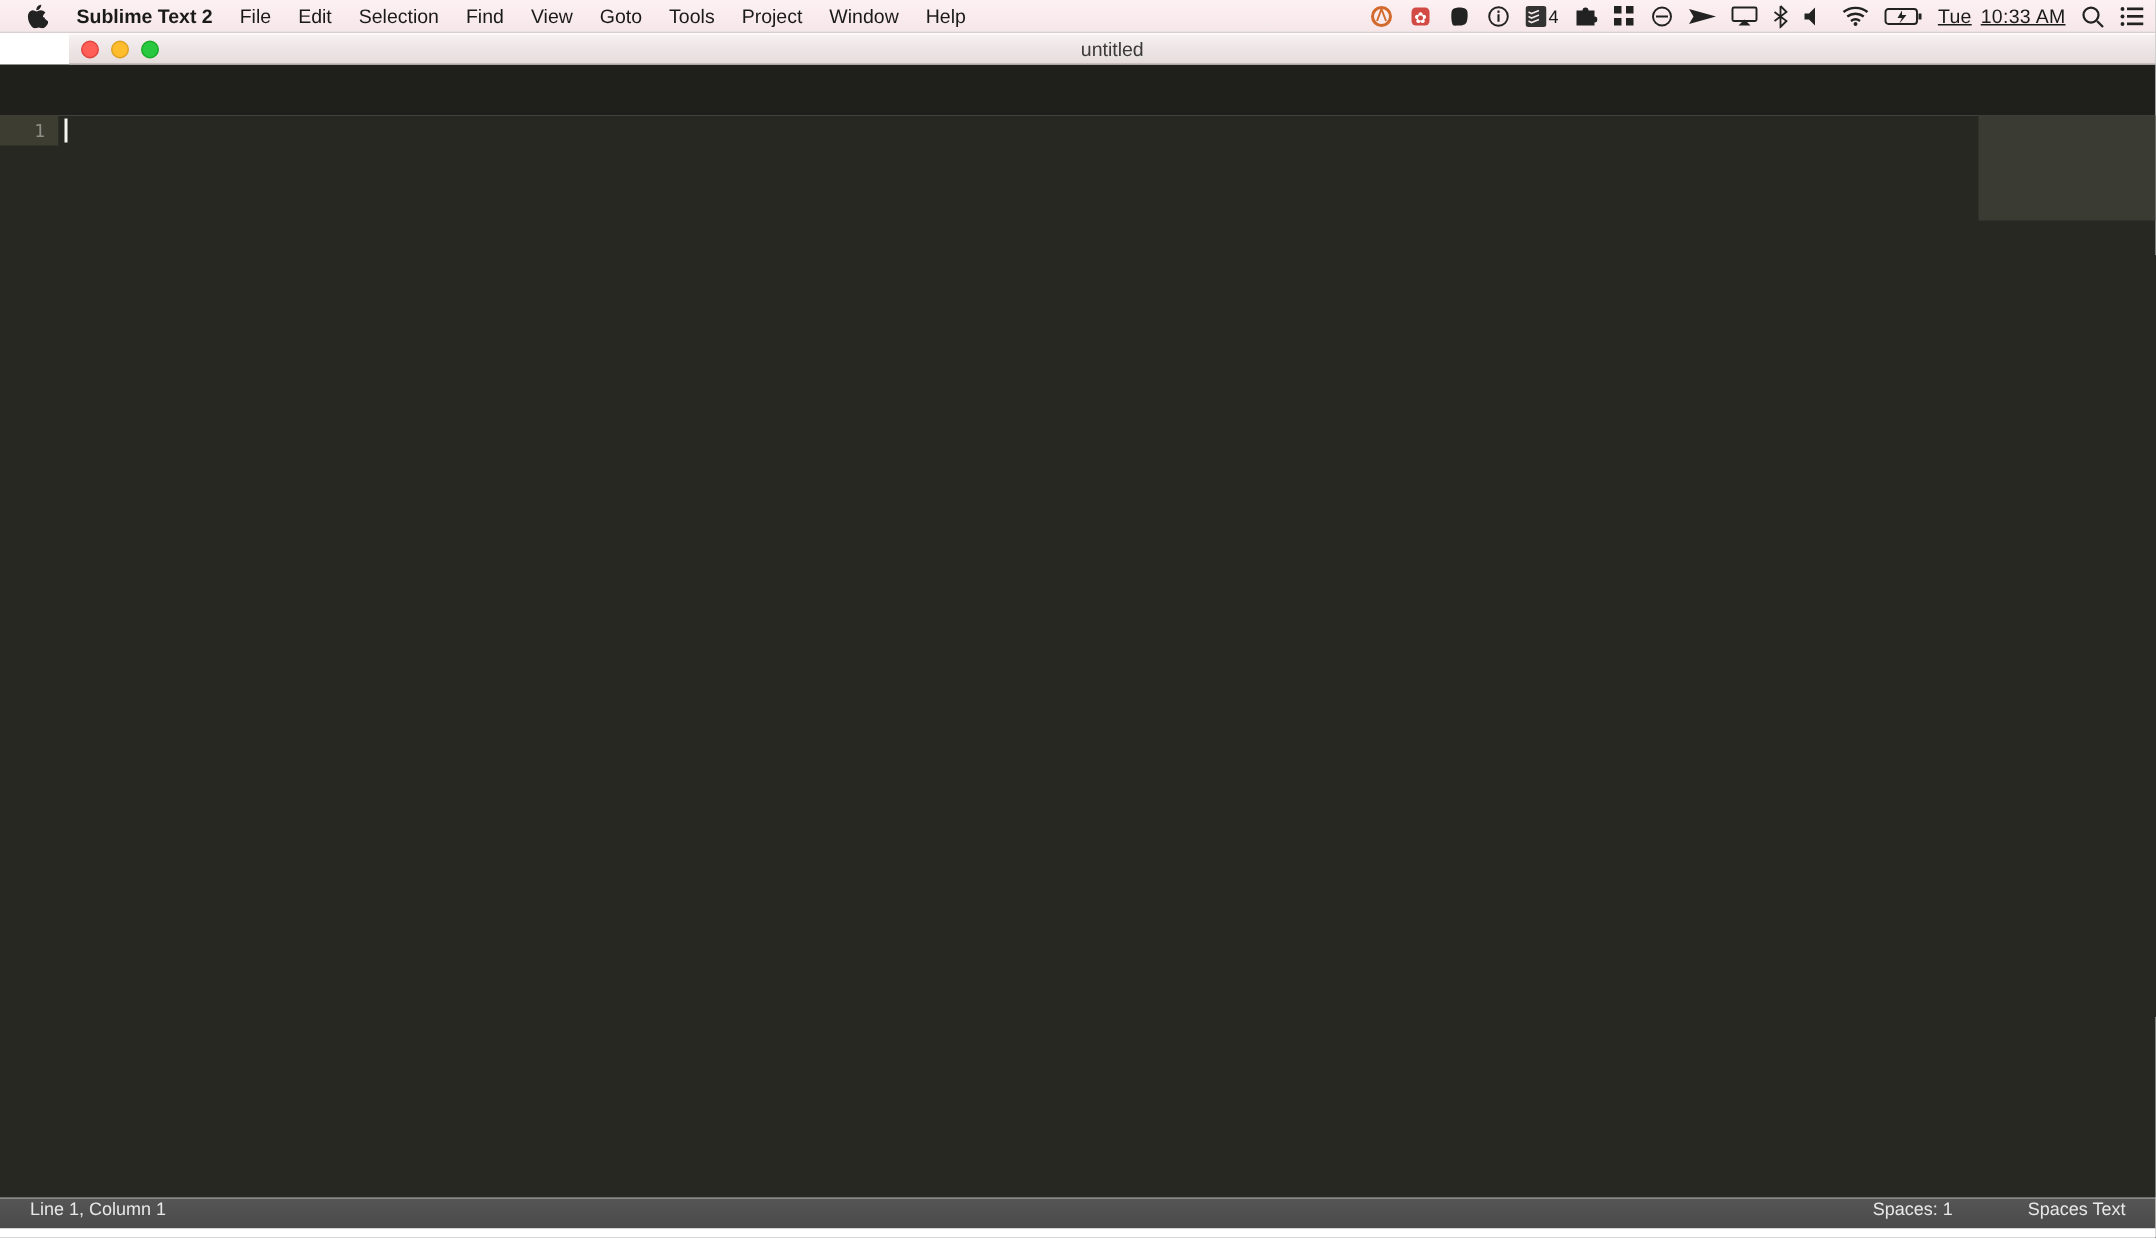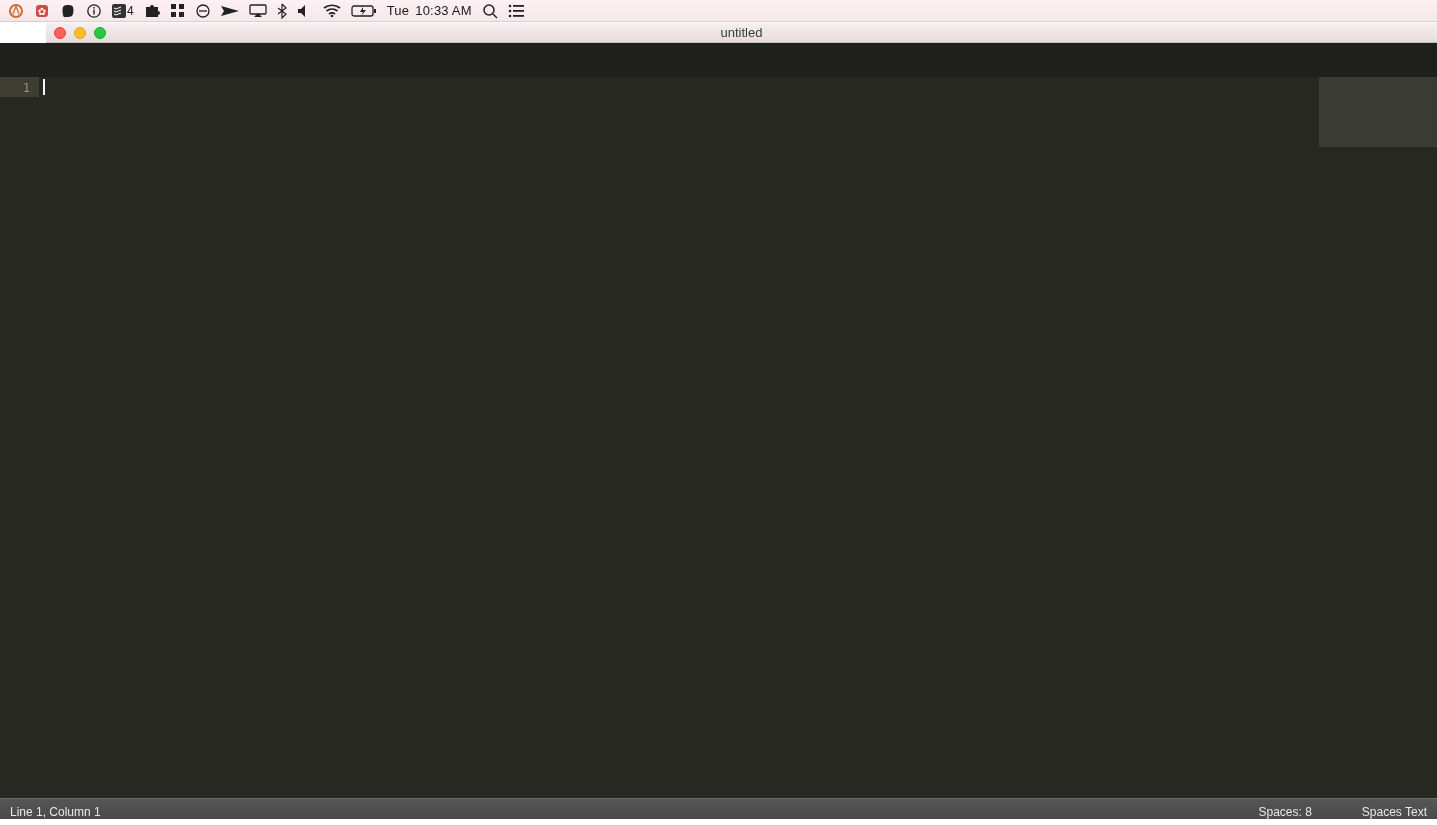--- a/index.html
+++ b/index.html
@@ -13,21 +13,21 @@
     padding:0 8px;
     border-bottom:1px solid #d9cfd1;
   }
   .mac-menubar .left{display:flex;align-items:center;gap:0;height:100%;}
   .mac-menubar .left .apple{font-size:15px; padding:0 10px; display:flex;align-items:center;height:100%;}
   .mac-menubar .left .mitem{padding:0 9px; height:100%; display:flex;align-items:center; cursor:default;}
   .mac-menubar .left .mitem.app{font-weight:700;}
   .mac-menubar .right{display:flex;align-items:center;gap:10px;height:100%;}
   .mac-menubar .right .ritem{display:flex;align-items:center;height:100%;}
   .mac-menubar .right svg{display:block;}
-  .mac-menubar .clock-group{display:flex;align-items:center;gap:6px;}
+  .mac-menubar .clock-group{display:flex;align-items:center;gap:6px;text-decoration:underline;}
   .mac-menubar .clock{letter-spacing:0.2px;}
   
   .window{width:100%;}
   .titlebar{
     height:21px;
     background:linear-gradient(#f6f0f0,#e6dcdc);
     border-top:1px solid #fdfafa;
     border-bottom:1px solid #c9bebe;
     display:flex;align-items:center;position:relative;margin-left:46px;
   }
@@ -43,33 +43,51 @@
   .gutter{width:39px;background:#272822;text-align:right;}
   .gutter .lnbox{height:20px;line-height:20px;background:#3e3d31;padding-right:9px;}
   .gutter .ln{color:#8f908a;font-family:Menlo,Consolas,monospace;font-size:12px;}
   .code{flex:1;position:relative;background:#272822;}
   .cursor{position:absolute;left:4px;top:2px;width:1.5px;height:16px;background:#f8f8f2;}
   .minimap{position:absolute;top:0;right:0;width:118px;height:70px;background:#3a3b33;}
   
   .statusbar{
     height:21px;background:linear-gradient(#555555,#4a4a4a);
     border-top:1px solid #6b6b6b;
-    display:flex;align-items:flex-end;justify-content:space-between;
-    font-size:12px;color:#e8e8e8;padding:0 10px;
+    display:flex;align-items:flex-start;justify-content:space-between;
+    font-size:12px;color:#e8e8e8;padding:0 20px;
   }
   .statusbar .right{display:flex;gap:50px;}
   
   .bottom-strip{height:6px;background:#fff;}
   
   .badge{font-size:12px;margin-left:1px;}
 </style>
 </head>
 <body>
 
 <div class="mac-menubar">
+  <div class="left">
+    <div class="apple">
+      <svg width="14" height="16" viewBox="0 0 14 16">
+          <path fill="#222" d="M10.6 8.5c0-2 1.6-2.9 1.7-3-0.9-1.4-2.4-1.5-2.9-1.6-1.2-.1-2.4.7-3 .7s-1.6-.7-2.6-.7C2.4 4 .6 5.4.6 8.2c0 1 .2 2.1.6 3.1.5 1.4 2.3 4.7 4.1 4.6.9 0 1.5-.6 2.6-.6s1.6.6 2.6.6c1.9 0 3.5-3.1 4-4.5-2.5-1.2-2.9-2.8-2.9-2.9zM8.8 2.3C9.6 1.3 9.5 0 9.5 0 8.6.1 7.6.6 7 1.3c-.6.7-.9 1.6-.8 2.5 1 .1 1.9-.5 2.6-1.5z"></path>
+        </svg>
+    </div>
+    <div class="mitem app">Sublime Text 2</div>
+    <div class="mitem">File</div>
+    <div class="mitem">Edit</div>
+    <div class="mitem">Selection</div>
+    <div class="mitem">Find</div>
+    <div class="mitem">View</div>
+    <div class="mitem">Goto</div>
+    <div class="mitem">Tools</div>
+    <div class="mitem">Project</div>
+    <div class="mitem">Window</div>
+    <div class="mitem">Help</div>
+  </div>
 
   <div class="right">
     <div class="ritem">
       <svg width="16" height="16" viewBox="0 0 16 16">
           <circle cx="8" cy="8" r="6" fill="none" stroke="#d36a2d" stroke-width="2"></circle>
           <path d="M5 11l3-8 3 8" fill="none" stroke="#d36a2d" stroke-width="1.3"></path>
         </svg>
     </div>
     <div class="ritem">
       <svg width="16" height="16" viewBox="0 0 16 16">
@@ -192,18 +210,18 @@
     </div>
     <div class="code">
       <div class="cursor"></div>
     </div>
     <div class="minimap"></div>
   </div>
 
   <div class="statusbar">
     <div>Line 1, Column 1</div>
     <div class="right">
-      <div>Spaces: 8</div>
+      <div>Spaces: 1</div>
       <div>Spaces Text</div>
     </div>
   </div>
 </div>
 <div class="bottom-strip"></div>
 
 </body></html>

